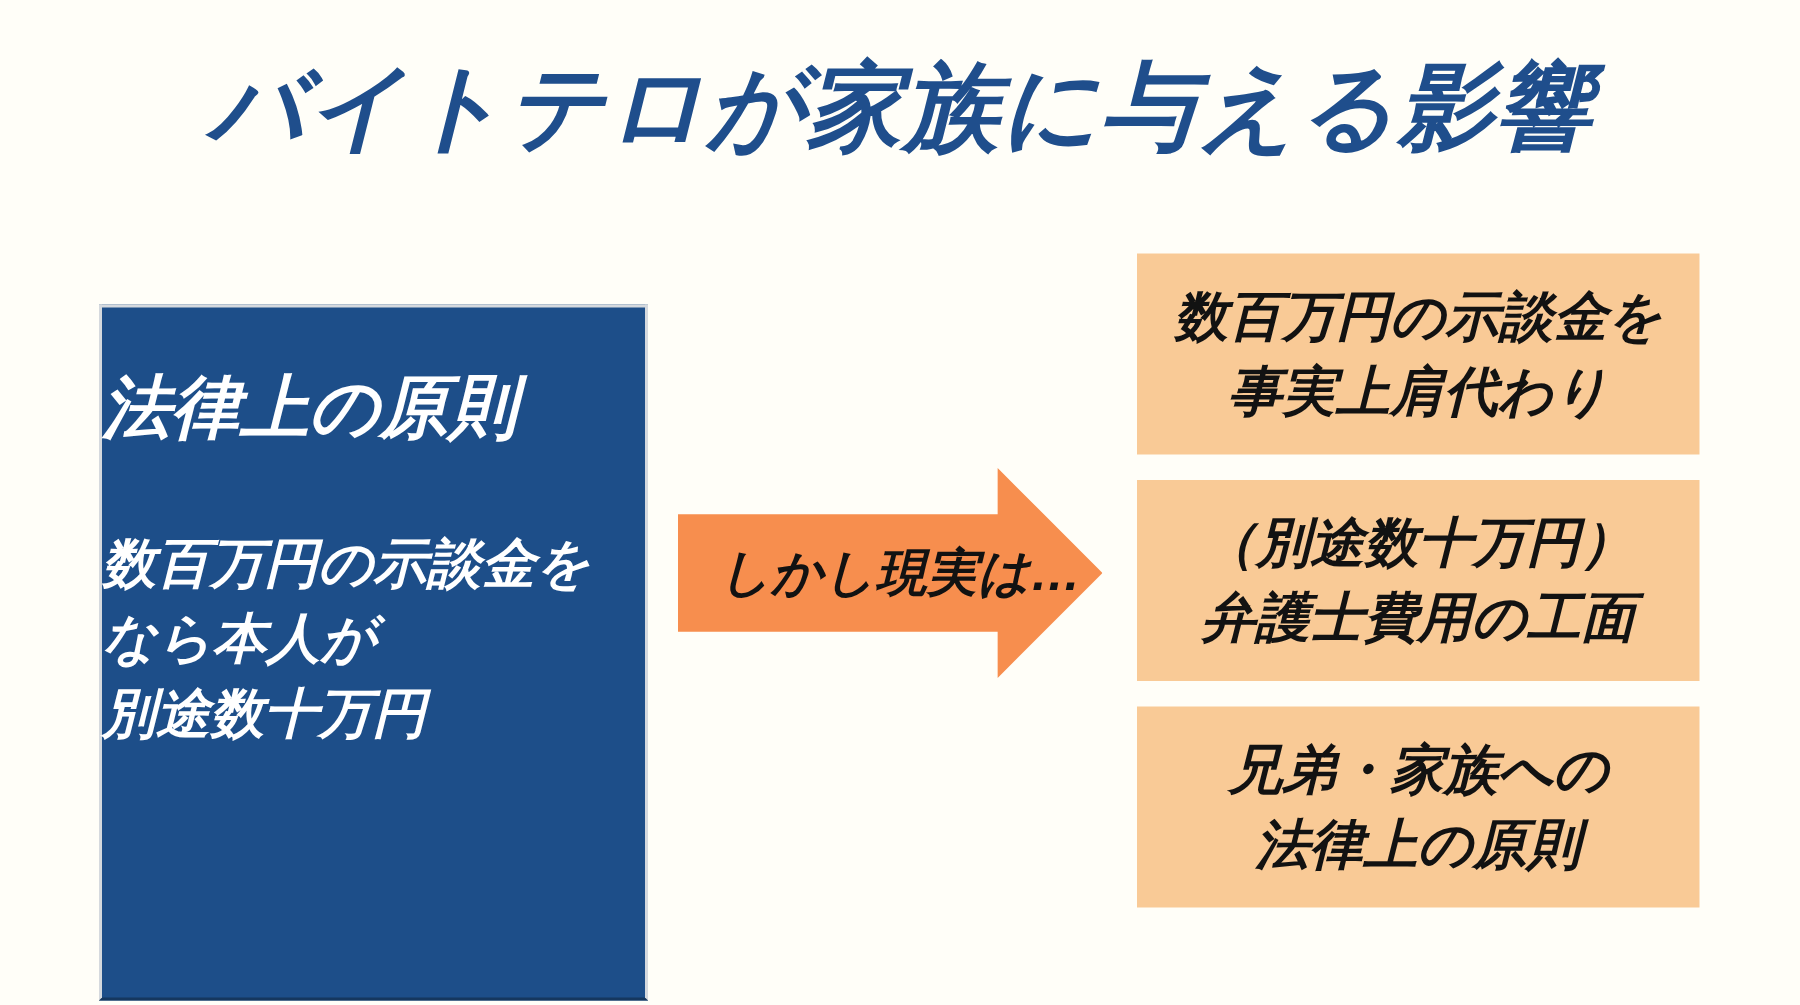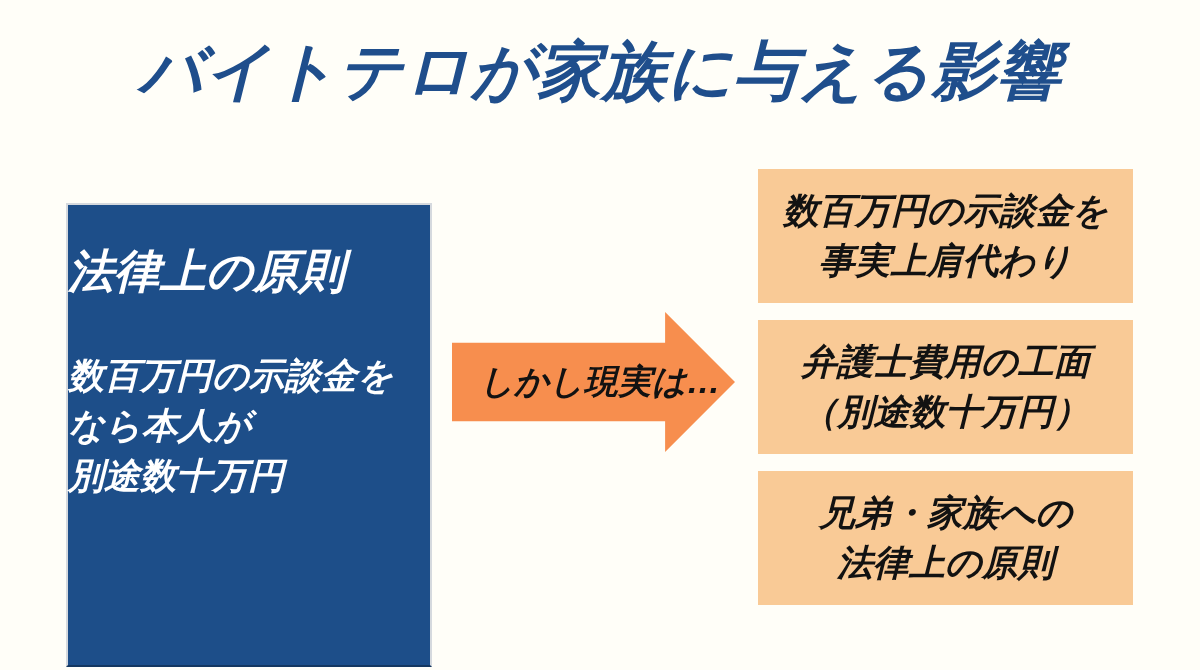--- a/index.html
+++ b/index.html
@@ -115,22 +115,22 @@
   <div class="arrow">
     <span class="arrow-label">しかし現実は…</span>
   </div>
 
   <div class="impact-box impact-1">
     <div>数百万円の示談金を</div>
     <div>事実上肩代わり</div>
   </div>
 
   <div class="impact-box impact-2">
+    <div>（別途数十万円）</div>
     <div>弁護士費用の工面</div>
-    <div>（別途数十万円）</div>
   </div>
 
   <div class="impact-box impact-3">
     <div>兄弟・家族への</div>
     <div>法律上の原則</div>
   </div>
 
 </div>
 
 </body></html>

